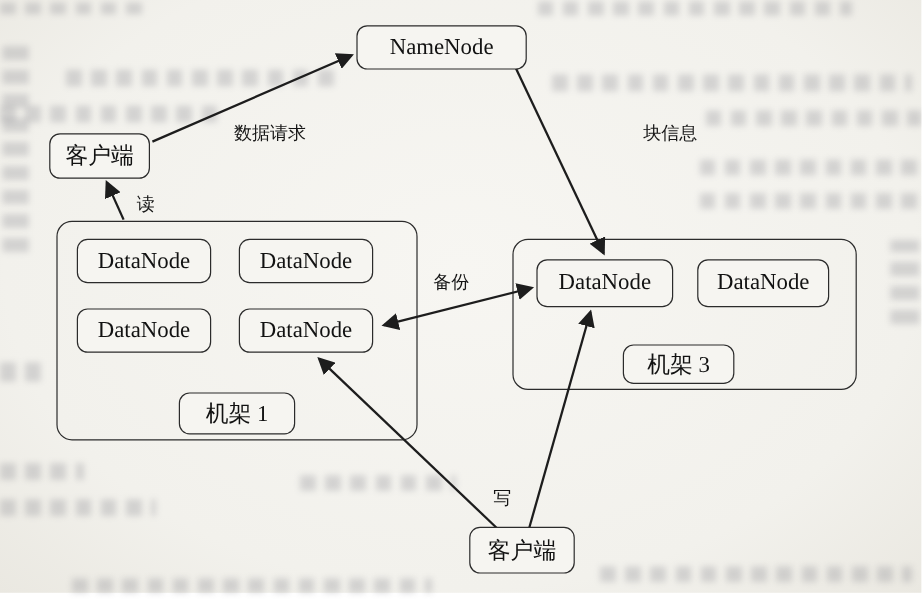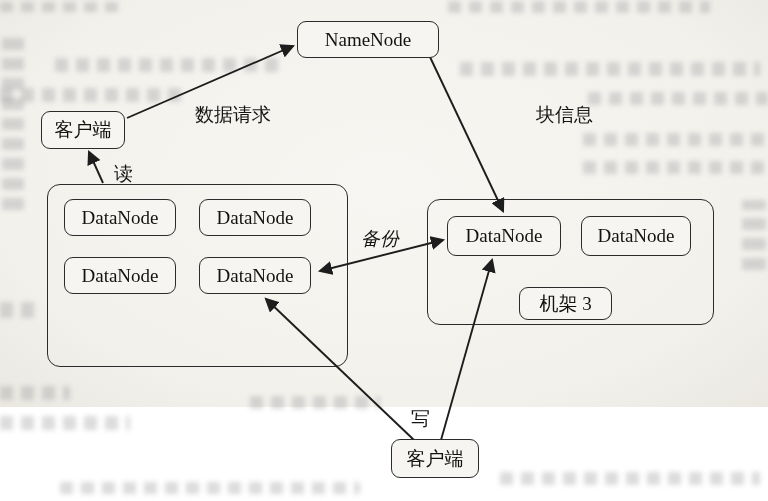--- a/index.html
+++ b/index.html
@@ -1,38 +1,38 @@
 <!DOCTYPE html>
 <html><head>
 <meta charset="utf-8">
 <style>
   * { margin:0; padding:0; box-sizing:border-box; }
   html,body { width:768px; height:501px; }
   body { overflow:hidden; }
   .page {
-    position:relative; width:768px; height:407px;
+    position:relative; width:768px; height:494px;
     background: radial-gradient(ellipse at 50% 45%, #f7f6f2 0%, #f2f1ec 70%, #eae8e1 100%);
     font-family:"Liberation Serif","DejaVu Sans",serif;
   }
   
   .smudge { position:absolute; filter:blur(2.6px); opacity:.30; pointer-events:none; }
   .smudge.h { background:repeating-linear-gradient(90deg,#8b8b92 0 13px,transparent 13px 21px); }
   .smudge.v { background:repeating-linear-gradient(0deg,#8b8b92 0 12px,transparent 12px 20px); }
 
   .node {
     position:absolute; display:flex; align-items:center; justify-content:center;
     border:1.8px solid #2b2b2b; border-radius:9px; background:#f6f5f1;
     font-size:19px; color:#121212; white-space:nowrap; z-index:3;
   }
   .rack {
     position:absolute; border:1.9px solid #2b2b2b; border-radius:13px;
     background:transparent; z-index:1;
   }
   .lbl {
-    position:absolute; font-size:19px; color:#151515; z-index:4;
+    position:absolute; font-size:15px; color:#151515; z-index:4;
     font-family:"Liberation Serif","DejaVu Sans",serif; white-space:nowrap;
   }
   svg.arrows { position:absolute; left:0; top:0; z-index:2; pointer-events:none; }
   svg.arrows line { stroke:#1d1d1d; stroke-width:1.9; }
 </style>
 </head>
 <body>
 
 <div class="page">
 
@@ -69,27 +69,28 @@
 
   <div class="node" style="left:297px; top:21px; width:142px; height:37px;">NameNode</div>
 
   <div class="node" style="left:41px; top:111px; width:84px; height:38px;">客户端</div>
 
   <div class="rack" style="left:47px; top:184px; width:301px; height:183px;"></div>
   <div class="node" style="left:64px;  top:199px; width:112px; height:37px;">DataNode</div>
   <div class="node" style="left:199px; top:199px; width:112px; height:37px;">DataNode</div>
   <div class="node" style="left:64px;  top:257px; width:112px; height:37px;">DataNode</div>
   <div class="node" style="left:199px; top:257px; width:112px; height:37px;">DataNode</div>
+  <div class="node" style="left:149px; top:327px; width:97px; height:35px;">机架 1</div>
 
   <div class="rack" style="left:427px; top:199px; width:287px; height:126px;"></div>
   <div class="node" style="left:447px; top:216px; width:114px; height:40px;">DataNode</div>
   <div class="node" style="left:581px; top:216px; width:110px; height:40px;">DataNode</div>
   <div class="node" style="left:519px; top:287px; width:93px; height:33px;">机架 3</div>
 
   <div class="node" style="left:391px; top:439px; width:88px; height:39px;">客户端</div>
 
   <div class="lbl" style="left:195px; top:102px;">数据请求</div>
   <div class="lbl" style="left:536px; top:102px;">块信息</div>
   <div class="lbl" style="left:114px; top:161px;">读</div>
-  <div class="lbl" style="left:361px; top:226px;font-style:italic;">备份</div>
+  <div class="lbl" style="left:361px; top:226px;">备份</div>
   <div class="lbl" style="left:411px; top:406px;">写</div>
 
 </div>
 
 </body></html>

